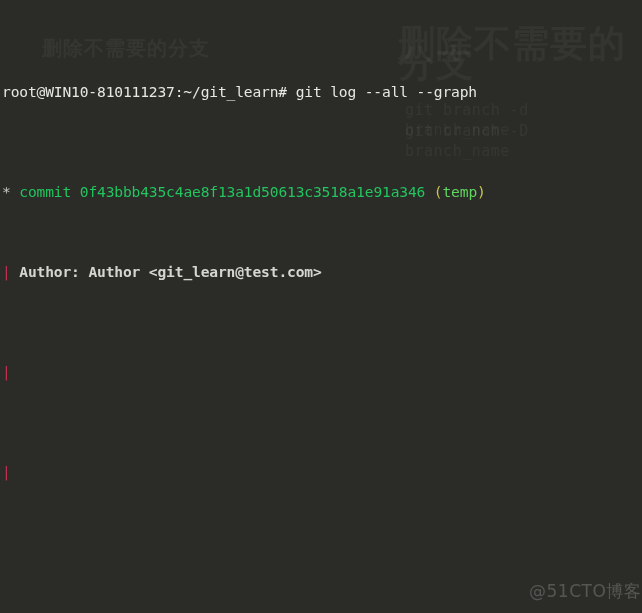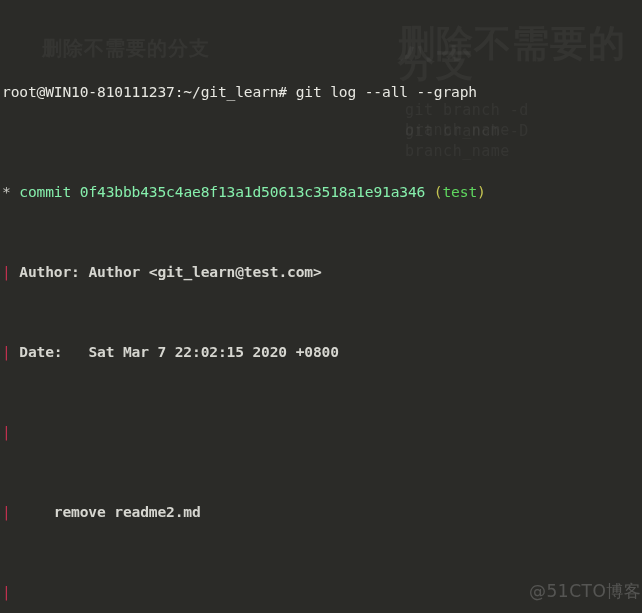--- a/index.html
+++ b/index.html
@@ -25,21 +25,21 @@
     padding: 2px 0 0 2px;
     white-space: pre;
   }
   .line {
     height: 20px;
     white-space: pre;
     letter-spacing: -0.15px;
   }
   .c-prompt  { color: #e8e8e2; }
   .c-text    { color: #d6d6d0; font-weight: bold; }
-  .c-commit  { color: #86efac; }
+  .c-commit  { color: #22c55e; }
   .c-star    { color: #c9c9c3; }
   .c-paren   { color: #c5c552; }
   .c-branch  { color: #5fd75f; }
   .g-red     { color: #c0304f; }
 
   
   .wm {
     position: absolute;
     z-index: 1;
     pointer-events: none;
@@ -83,29 +83,27 @@
   <div class="wm wm-cmd" style="left:405px; top:121px;">git branch -D branch_name</div>
 
   <div class="wm wm-brand" style="left:529px; top:581px;">@51CTO博客</div>
 
   <div class="screen">
 
     
     <div class="line"><span class="c-prompt">root@WIN10-810111237:~/git_learn#</span><span class="c-prompt"> git log --all --graph</span></div>
 
     
-    <div class="line"><span class="c-star">* </span><span class="c-commit">commit </span><span class="c-commit">0f43bbb435c4ae8f13a1d50613c3518a1e91a346</span><span class="c-paren"> (</span><span class="c-branch">test</span><span class="c-paren">)</span></div>
+    <div class="line"><span class="c-star">* </span><span class="c-commit">commit </span><span class="c-commit">0f43bbb435c4ae8f13a1d50613c3518a1e91a346</span><span class="c-paren"> (</span><span class="c-branch">temp</span><span class="c-paren">)</span></div>
 
     <div class="line"><span class="g-red">| </span><span class="c-text">Author: </span><span class="c-text">Author </span><span class="c-text">&lt;git_learn@test.com&gt;</span></div>
 
-    <div class="line"><span class="g-red">| </span><span class="c-text">Date:   </span><span class="c-text">Sat Mar 7 22:02:15 2020 +0800</span></div>
 
     <div class="line"><span class="g-red">|</span></div>
 
-    <div class="line"><span class="g-red">| </span><span class="c-text">    <span>remove readme2.md</span></span></div>
 
     <div class="line"><span class="g-red">|</span></div>
 
     
     
 
     
 
     
 

